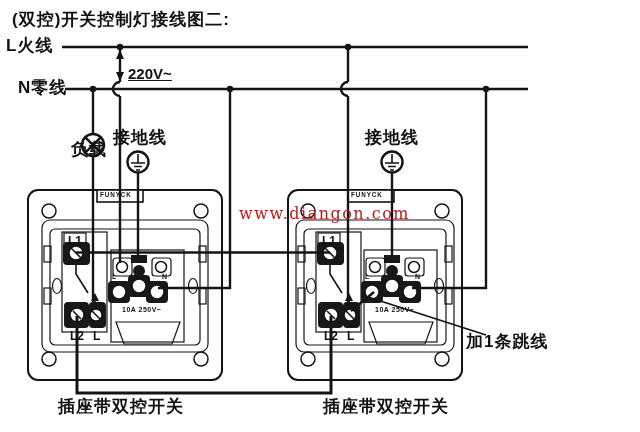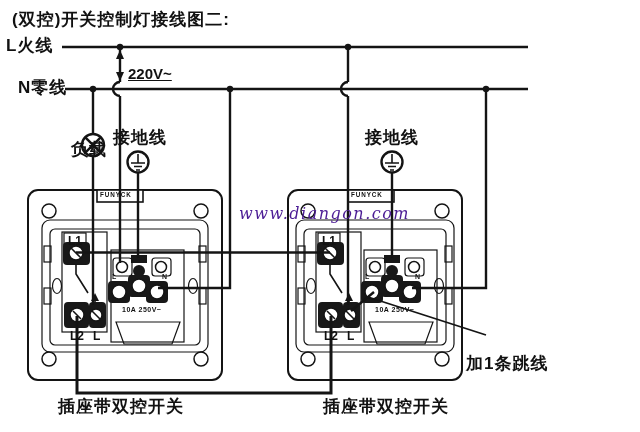--- a/index.html
+++ b/index.html
@@ -184,22 +184,22 @@
   <path d="M368,297 L486,335" stroke="#141414" stroke-width="1.8" fill="none"></path>
 </svg>
 
   <div class="lbl big" style="left:12px;top:11px;">(双控)开关控制灯接线图二:</div>
   <div class="lbl big" style="left:6px;top:37px;text-align:right;">L火线</div>
   <div class="lbl big" style="left:18px;top:79px;text-align:right;">N零线</div>
   <div class="lbl mid" style="left:128px;top:66px;text-decoration:underline;">220V~</div>
   <div class="lbl big" style="left:46px;top:141px;margin-left:25px;">负载</div>
   <div class="lbl big" style="left:113px;top:129px;">接地线</div>
   <div class="lbl big" style="left:365px;top:129px;">接地线</div>
-  <div class="lbl watermark" id="wm" style="left: 239px; top: 206px; color: #4c1d95; font-style: italic;">www.diangon.com</div>
-  <div class="lbl big" style="left:466px;top:333px;margin-top:22px;">加1条跳线</div>
+  <div class="lbl watermark" id="wm" style="left: 239px; top: 206px; color: #b91c1c;">www.diangon.com</div>
+  <div class="lbl big" style="left:466px;top:333px;">加1条跳线</div>
   <div class="lbl big" style="left:58px;top:398px;">插座带双控开关</div>
   <div class="lbl big" style="left:323px;top:398px;">插座带双控开关</div>
 
   <div class="lbl brand" style="left:100px;top:192px;">FUNYCK</div>
   <div class="lbl tiny" style="left:68px;top:235px;">L1</div>
   <div class="lbl tiny" style="left:70px;top:330px;">L2</div>
   <div class="lbl tiny" style="left:93px;top:330px;">L</div>
   <div class="lbl micro" style="left:112px;top:273px;">L</div>
   <div class="lbl micro" style="left:162px;top:273px;">N</div>
   <div class="lbl micro" style="left:122px;top:306px;">10A 250V~</div>

